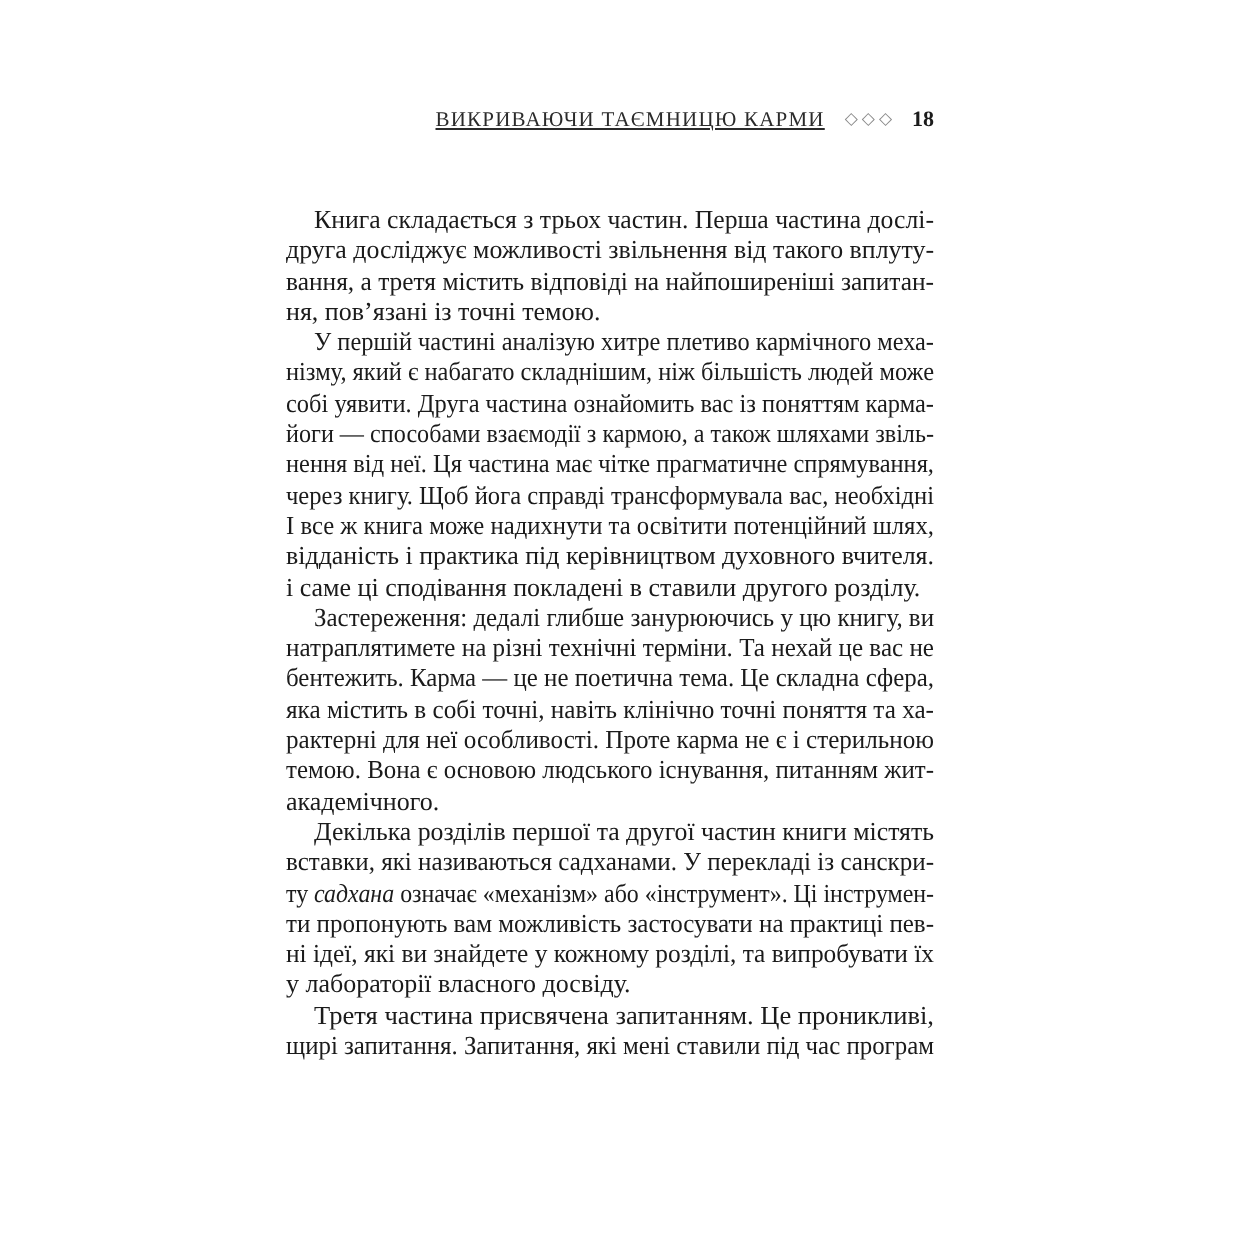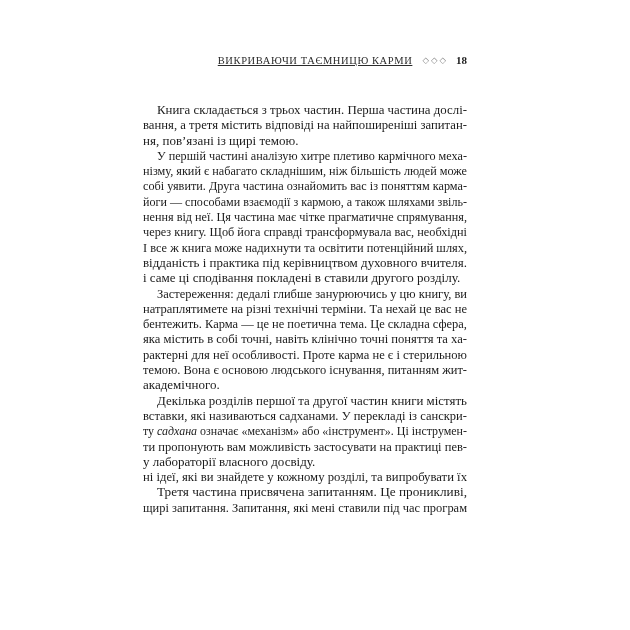--- a/index.html
+++ b/index.html
@@ -71,22 +71,23 @@
 
 <div class="page">
 
   <div class="running-header">
     <span class="rh-title">ВИКРИВАЮЧИ ТАЄМНИЦЮ КАРМИ</span><span class="rh-ornament">◇◇◇</span><span class="rh-pagenum">18</span>
   </div>
 
   <div class="text-block">
       <div class="paragraph">
         <div class="pline indent"><span class="linetext" style="transform: scaleX(0.988442);"><span>Книга складається з трьох частин. Перша частина дослі-</span></span></div>
+        <div class="pline"><span class="linetext" style="transform: scaleX(0.994532);"><span>друга досліджує можливості звільнення від такого вплуту-</span></span></div>
         <div class="pline"><span class="linetext" style="transform: scaleX(0.977376);"><span>вання, а третя містить відповіді на найпоширеніші запитан-</span></span></div>
-        <div class="pline lastline"><span class="linetext" style="transform: scaleX(1);"><span>ня, пов’язані із щирі темою.</span></span></div>
+        <div class="pline lastline"><span class="linetext" style="transform: scaleX(1);"><span>ня, пов’язані із точні темою.</span></span></div>
       </div>
       <div class="paragraph">
         <div class="pline indent"><span class="linetext" style="transform: scaleX(0.937707);"><span>У першій частині аналізую хитре плетиво кармічного меха-</span></span></div>
         <div class="pline"><span class="linetext" style="transform: scaleX(0.939386);"><span>нізму, який є набагато складнішим, ніж більшість людей може</span></span></div>
         <div class="pline"><span class="linetext" style="transform: scaleX(0.939897);"><span>собі уявити. Друга частина ознайомить вас із поняттям карма-</span></span></div>
         <div class="pline"><span class="linetext" style="transform: scaleX(0.928866);"><span>йоги — способами взаємодії з кармою, а також шляхами звіль-</span></span></div>
         <div class="pline"><span class="linetext" style="transform: scaleX(0.938705);"><span>нення від неї. Ця частина має чітке прагматичне спрямування,</span></span></div>
         <div class="pline"><span class="linetext" style="transform: scaleX(0.944822);"><span>через книгу. Щоб йога справді трансформувала вас, необхідні</span></span></div>
         <div class="pline"><span class="linetext" style="transform: scaleX(0.949885);"><span>І все ж книга може надихнути та освітити потенційний шлях,</span></span></div>
         <div class="pline"><span class="linetext" style="transform: scaleX(0.996875);"><span>відданість і практика під керівництвом духовного вчителя.</span></span></div>
@@ -99,22 +100,22 @@
         <div class="pline"><span class="linetext" style="transform: scaleX(0.969063);"><span>яка містить в собі точні, навіть клінічно точні поняття та ха-</span></span></div>
         <div class="pline"><span class="linetext" style="transform: scaleX(0.965498);"><span>рактерні для неї особливості. Проте карма не є і стерильною</span></span></div>
         <div class="pline"><span class="linetext" style="transform: scaleX(0.95712);"><span>темою. Вона є основою людського існування, питанням жит-</span></span></div>
         <div class="pline lastline"><span class="linetext" style="transform: scaleX(1);"><span>академічного.</span></span></div>
       </div>
       <div class="paragraph">
         <div class="pline indent"><span class="linetext" style="transform: scaleX(0.991752);"><span>Декілька розділів першої та другої частин книги містять</span></span></div>
         <div class="pline"><span class="linetext" style="transform: scaleX(0.964062);"><span>вставки, які називаються садханами. У перекладі із санскри-</span></span></div>
         <div class="pline"><span class="linetext" style="transform: scaleX(0.919271);"><span>ту </span><i>садхана</i><span> означає «механізм» або «інструмент». Ці інструмен-</span></span></div>
         <div class="pline"><span class="linetext" style="transform: scaleX(0.961469);"><span>ти пропонують вам можливість застосувати на практиці пев-</span></span></div>
+        <div class="pline"><span class="linetext" style="transform: scaleX(0.976639);"><span>ні ідеї, які ви знайдете у кожному розділі, та випробувати їх</span></span></div>
         <div class="pline lastline"><span class="linetext" style="transform: scaleX(1);"><span>у лабораторії власного досвіду.</span></span></div>
-        <div class="pline"><span class="linetext" style="transform: scaleX(0.976639);"><span>ні ідеї, які ви знайдете у кожному розділі, та випробувати їх</span></span></div>
       </div>
       <div class="paragraph">
         <div class="pline indent"><span class="linetext" style="transform: scaleX(1.02147);"><span>Третя частина присвячена запитанням. Це проникливі,</span></span></div>
         <div class="pline"><span class="linetext" style="transform: scaleX(0.95659);"><span>щирі запитання. Запитання, які мені ставили під час програм</span></span></div>
       </div>
     </div>
 
 </div>
 
 </body></html>

